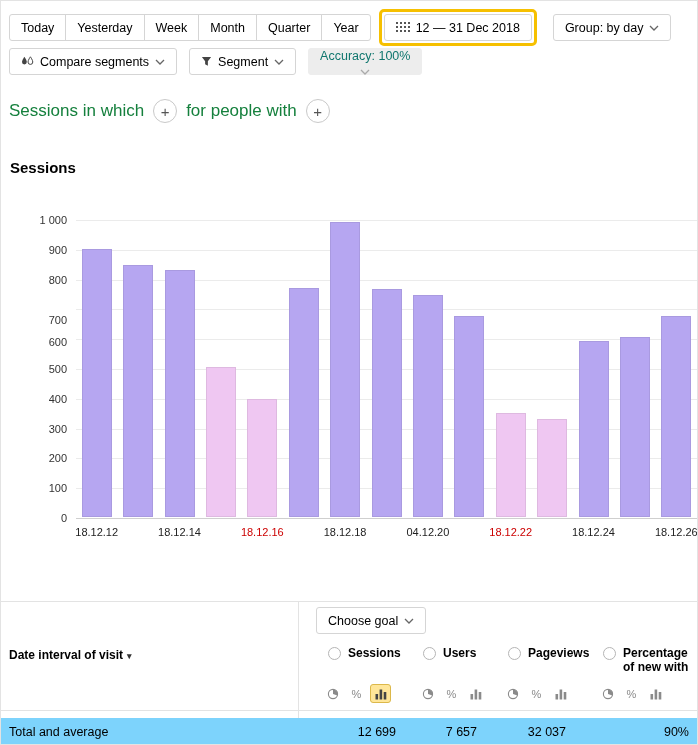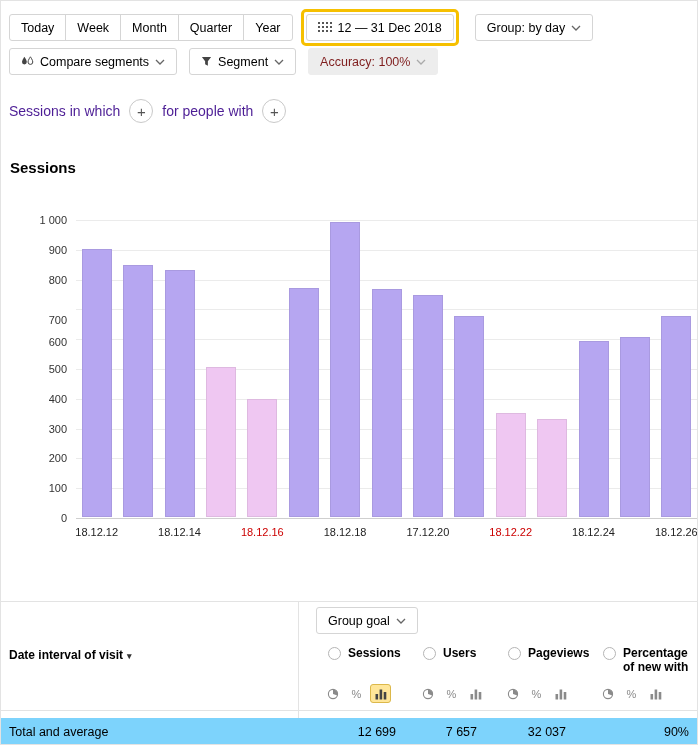--- a/index.html
+++ b/index.html
@@ -15,23 +15,23 @@
     cursor:pointer;white-space:nowrap;box-sizing:border-box;
   }
   .tab-group{display:inline-flex;}
   .tab-group .btn{border-radius:0;margin-left:-1px;}
   .tab-group .btn:first-child{border-radius:3px 0 0 3px;margin-left:0;}
   .tab-group .btn:last-child{border-radius:0 3px 3px 0;}
   .row1{position:absolute;top:8px;left:8px;right:8px;display:flex;align-items:center;}
   .date-wrap{margin-left:8px;border:3px solid #f6c000;border-radius:5px;padding:2px;display:inline-flex;}
   .group-btn{margin-left:16px;}
   .row2{position:absolute;top:47px;left:8px;display:flex;align-items:center;gap:12px;}
-  .btn.muted{background:#ededed;border-color:#ededed;color:#7f1d1d;}
+  .btn.muted{background:#ededed;border-color:#ededed;color:#0f766e;flex-direction:column;}
   .row3{position:absolute;top:98px;left:8px;display:flex;align-items:center;gap:9px;}
-  .gray-text{color:#4c1d95;font-size:14px;}
+  .gray-text{color:#15803d;font-size:17px;}
   .plus-btn{
     width:24px;height:24px;border-radius:50%;border:1px solid #c9c9c9;background:#fff;
     color:#555;font-size:15px;line-height:1;display:inline-flex;align-items:center;justify-content:center;
     cursor:pointer;padding:0;
   }
   .section-title{position:absolute;top:158px;left:9px;font-size:15px;font-weight:bold;}
   
   .chart{position:absolute;top:212px;left:0;right:0;height:332px;}
   .y-axis{position:absolute;left:0;top:7px;width:66px;height:298px;}
   .ytick{position:absolute;right:0;width:78px;text-align:right;font-size:11px;color:#333;line-height:12px;}
@@ -67,20 +67,23 @@
 <body>
 
 <div class="page">
 
   <div class="row1">
     <div class="tab-group">
       <button class="btn">
           <span>Today</span>
         </button>
       <button class="btn">
+          <span>Yesterday</span>
+        </button>
+      <button class="btn">
           <span>Week</span>
         </button>
       <button class="btn">
           <span>Month</span>
         </button>
       <button class="btn">
           <span>Quarter</span>
         </button>
       <button class="btn">
           <span>Year</span>
@@ -196,32 +199,32 @@
         <div class="bar" style="background: rgb(239, 199, 242); left: 461.1px; height: 98.34px;"></div>
         <div class="bar" style="background: rgb(182, 166, 241); left: 502.5px; height: 175.82px;"></div>
         <div class="bar" style="background: rgb(182, 166, 241); left: 543.9px; height: 180.29px;"></div>
         <div class="bar" style="background: rgb(182, 166, 241); left: 585.3px; height: 201.15px;"></div>
       </div>
     <div class="x-axis">
         <div class="xtick" style="left: 63.7px;">18.12.12</div>
         <div class="xtick" style="left: 146.5px;">18.12.14</div>
         <div class="xtick" style="color: rgb(204, 0, 0); left: 229.3px;">18.12.16</div>
         <div class="xtick" style="left: 312.1px;">18.12.18</div>
-        <div class="xtick" style="left: 394.9px;">17.12.20</div>
+        <div class="xtick" style="left: 394.9px;">04.12.20</div>
         <div class="xtick" style="color: rgb(204, 0, 0); left: 477.7px;">18.12.22</div>
         <div class="xtick" style="left: 560.5px;">18.12.24</div>
         <div class="xtick" style="left: 643.3px;">18.12.26</div>
       </div>
   </div>
 
   <div class="table-section">
     <div class="vline"></div>
 
     <button class="btn choose-goal">
-      <span>Group goal</span>
+      <span>Choose goal</span>
       <svg class="chev" width="10" height="6" viewBox="0 0 10 6">
           <polyline points="1,1 5,5 9,1" fill="none" stroke="#666" stroke-width="1.3"></polyline>
         </svg>
     </button>
 
     <div class="row-head">
       <span>Date interval of visit</span><span class="tri">▾</span>
     </div>
 
     <div class="metric-col" style="left:327px;width:70px;">

